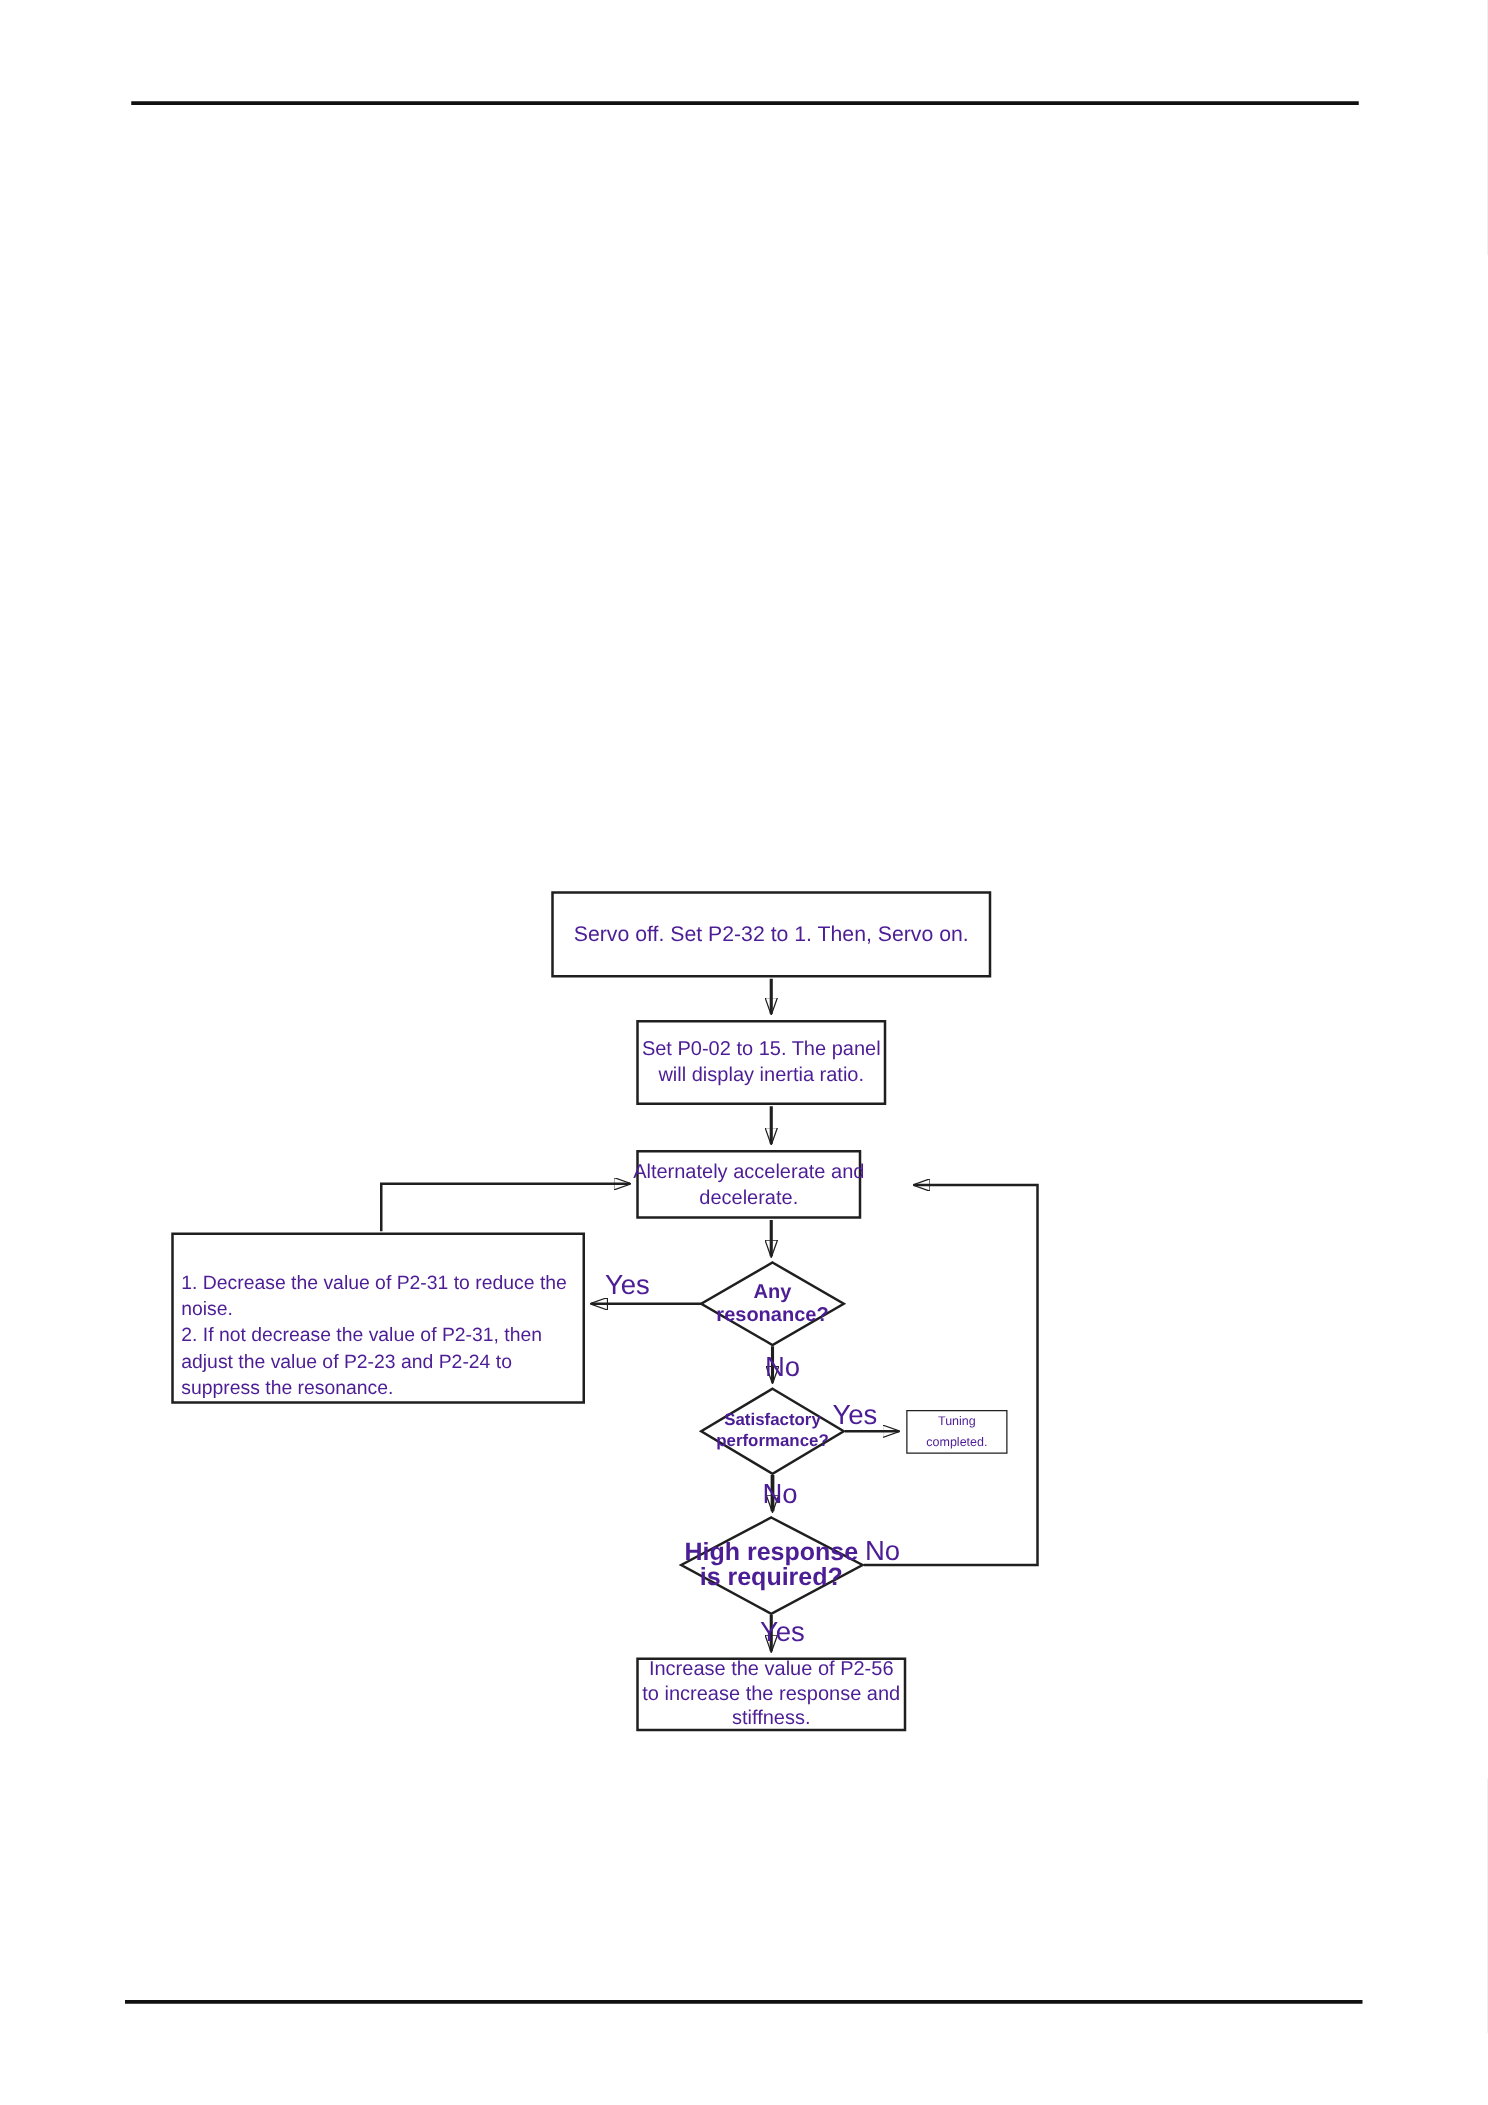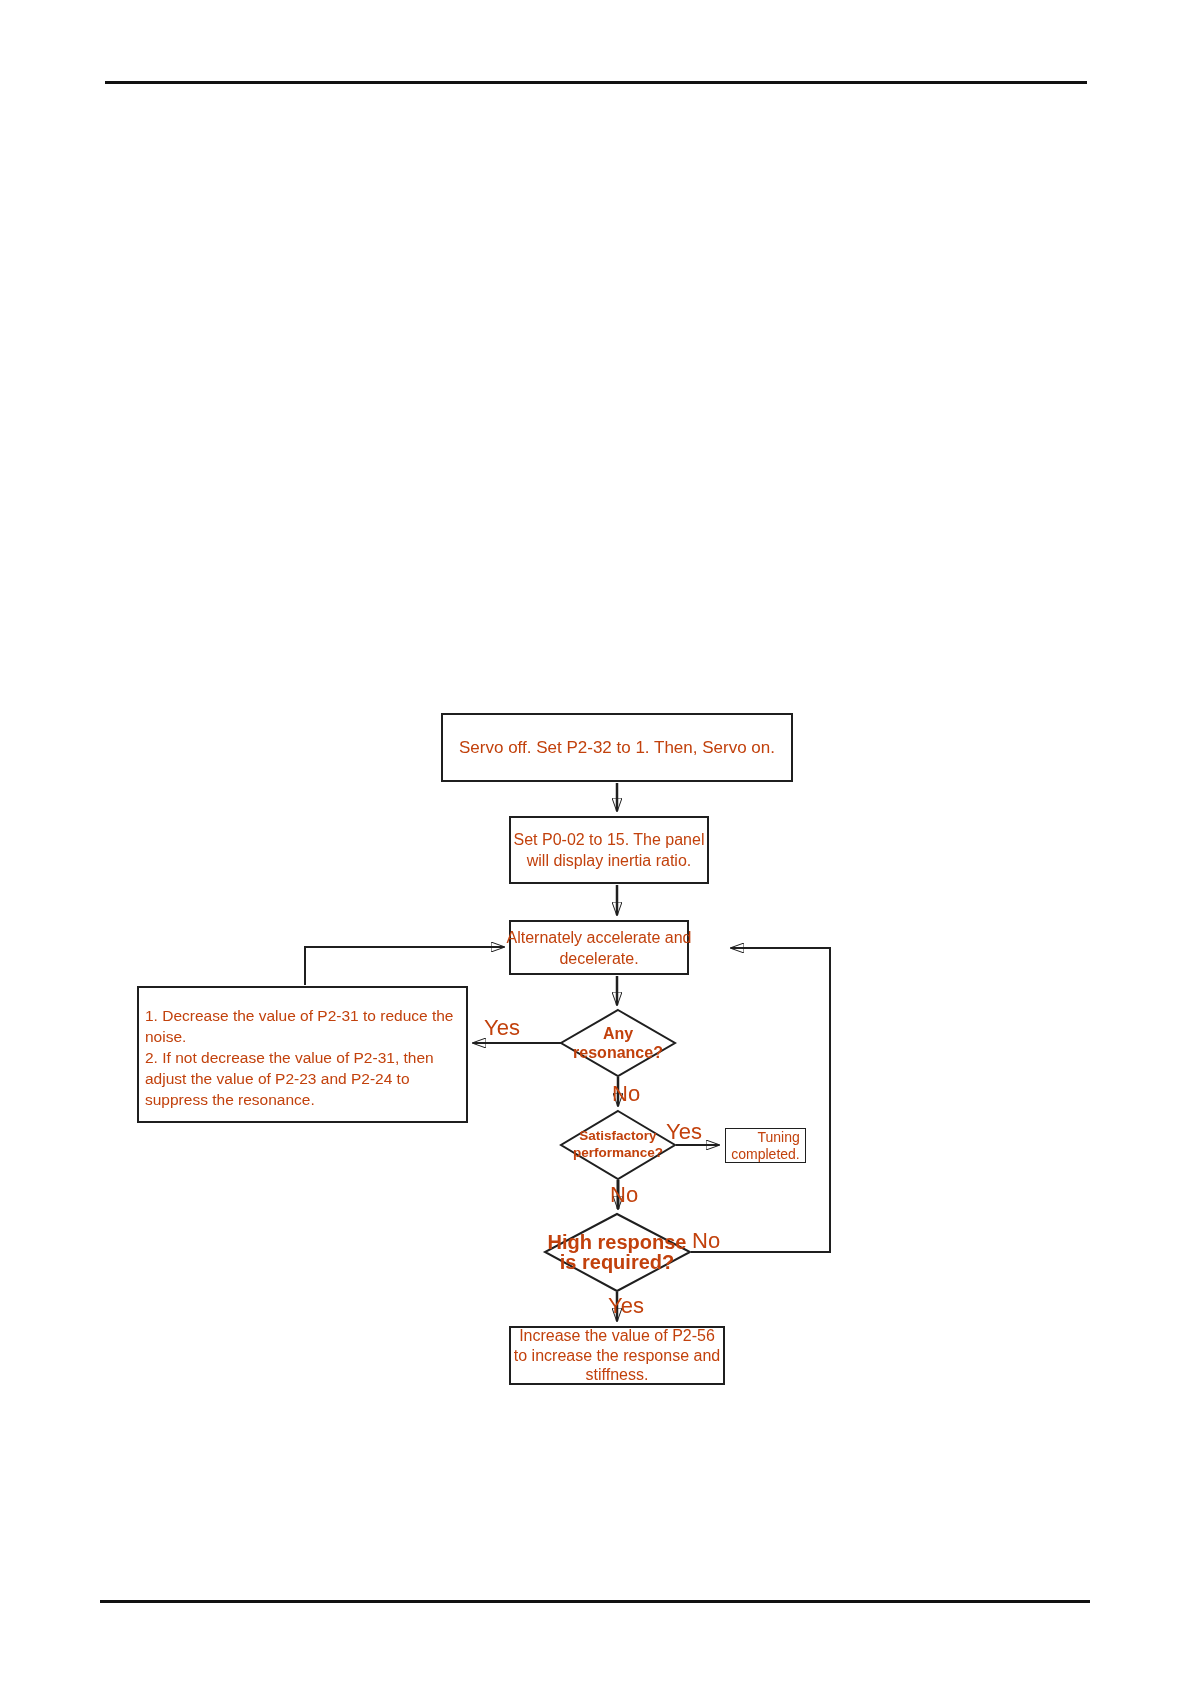--- a/index.html
+++ b/index.html
@@ -2,21 +2,21 @@
 <html><head>
 <meta charset="utf-8">
 <style>
   html,body{margin:0;padding:0;background:#e8e8e8;}
   .page{
     position:relative;
     width:1190px;height:1684px;
     margin:0 auto;
     background:#ffffff;
     font-family:"Liberation Sans", sans-serif;
-    color:#c2410c;
+    color:#4c1d95;
     overflow:hidden;
   }
   .rule{position:absolute;background:#111;}
   .rule.top{left:105px;top:81px;width:982px;height:3px;}
   .rule.bottom{left:100px;top:1600px;width:990px;height:3px;}
 
   .node{
     position:absolute;
     border:2px solid #1f1f1f;
     background:#ffffff;
@@ -25,24 +25,24 @@
     box-sizing:border-box;
   }
   .txt{white-space:pre;}
 
   .node.servo{left:441px;top:713px;width:352px;height:69px;font-size:17px;}
   .node.panel{left:509px;top:816px;width:200px;height:68px;font-size:16px;line-height:21px;}
   .node.accel{left:509px;top:920px;width:180px;height:55px;font-size:16px;line-height:21px;}
   .node.decrease{
     left:137px;top:986px;width:331px;height:137px;
     font-size:15.5px;line-height:21px;
-    justify-content:flex-start;align-items:center;
+    justify-content:flex-start;align-items:flex-end;
     text-align:left;padding:5px 4px 0 6px;
   }
-  .node.tuning{left:725px;top:1128px;width:81px;height:35px;font-size:14px;line-height:17px;border-width:1.5px;text-align:right;}
+  .node.tuning{left:725px;top:1128px;width:81px;height:35px;font-size:10px;line-height:17px;border-width:1.5px;}
   .node.increase{left:509px;top:1326px;width:216px;height:59px;font-size:16px;line-height:19.5px;}
 
   .dlabel{
     position:absolute;text-align:center;white-space:pre;font-weight:bold;
   }
   .dlabel.d1{left:548px;top:1024px;width:140px;font-size:16px;line-height:19px;}
   .dlabel.d2{left:548px;top:1128px;width:140px;font-size:13.5px;line-height:16.5px;}
   .dlabel.d3{left:542px;top:1233px;width:150px;font-size:20px;line-height:19.5px;}
 
   .branch{

